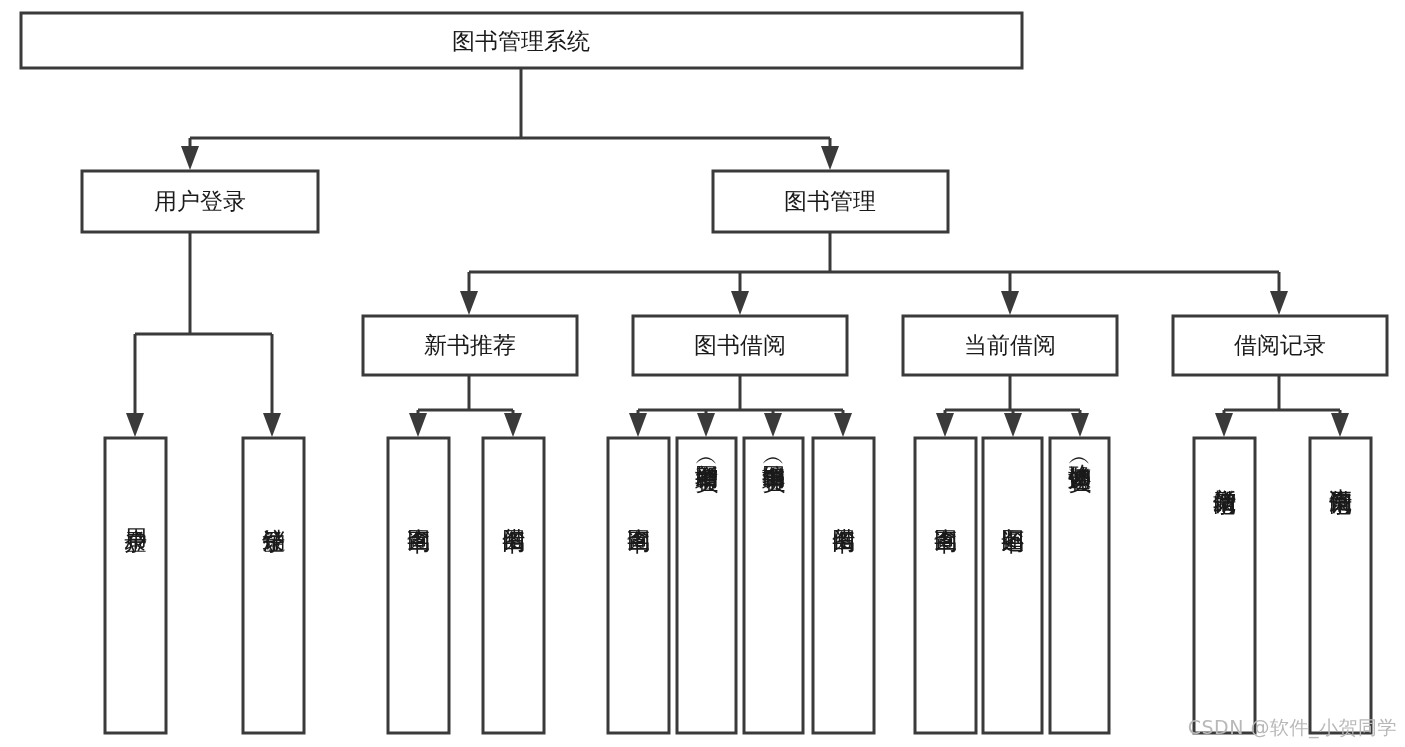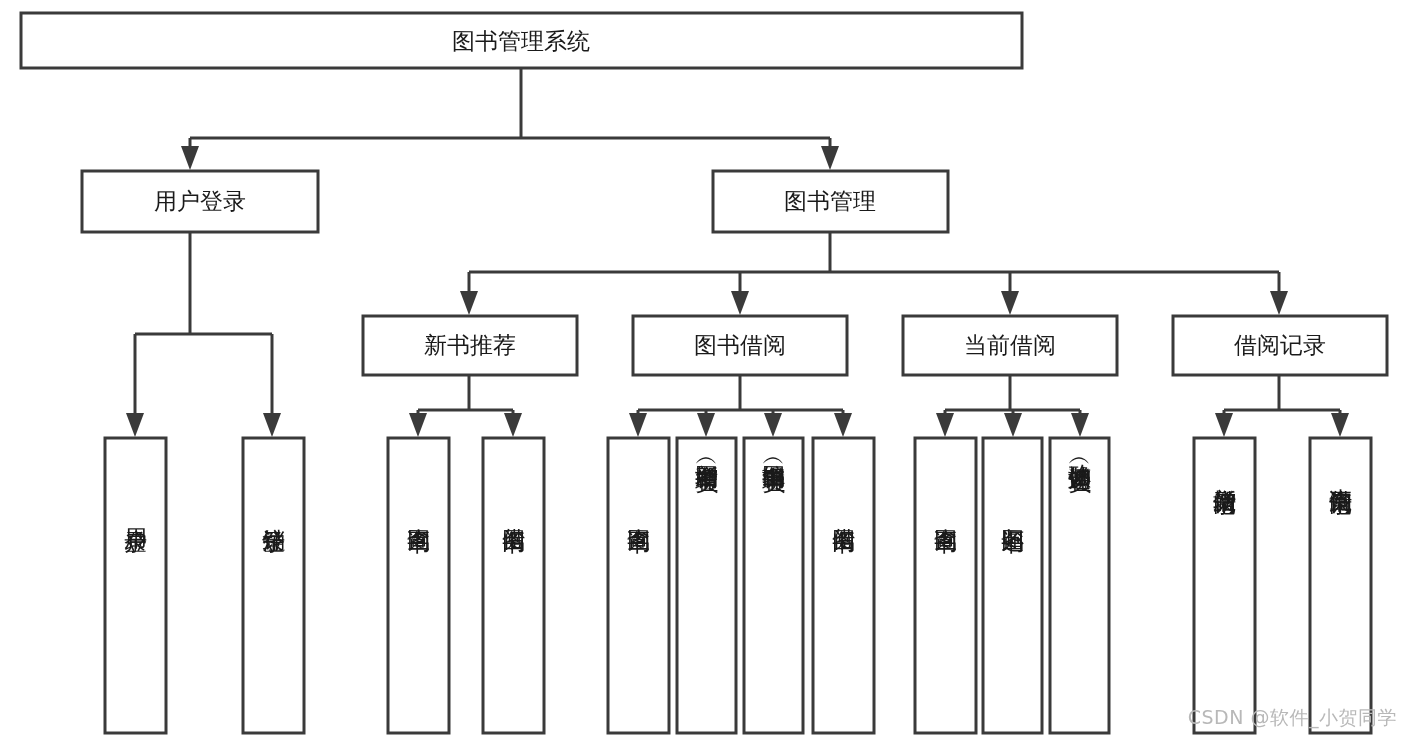--- a/index.html
+++ b/index.html
@@ -63,21 +63,21 @@
     font-size: 23px;
     line-height: 1.02;
     color: #1a1a1a;
     letter-spacing: 1px;
     white-space: nowrap;
     text-align: center;
   }
   .watermark {
     position: absolute;
     right: 8px;
-    bottom: 16px;
+    bottom: 6px;
     font-family: "DejaVu Sans", "Liberation Sans", sans-serif;
     font-size: 19px;
     color: #b8b8b8;
     letter-spacing: 0.5px;
     white-space: nowrap;
   }
 </style>
 </head>
 <body>
 

